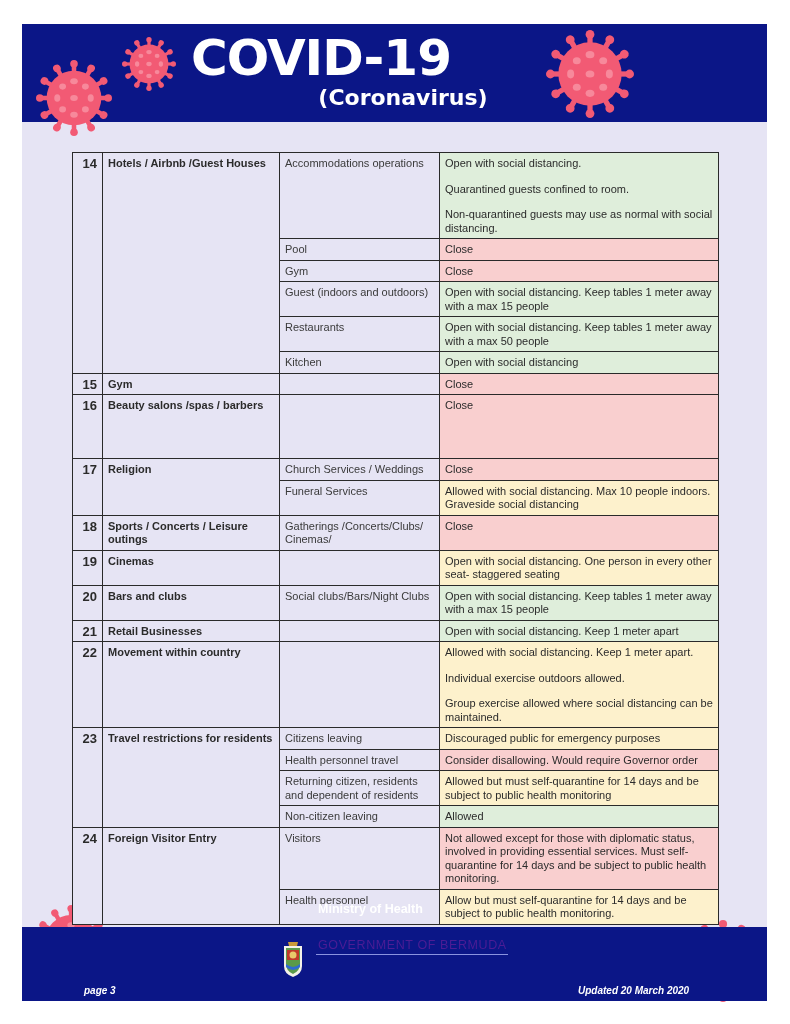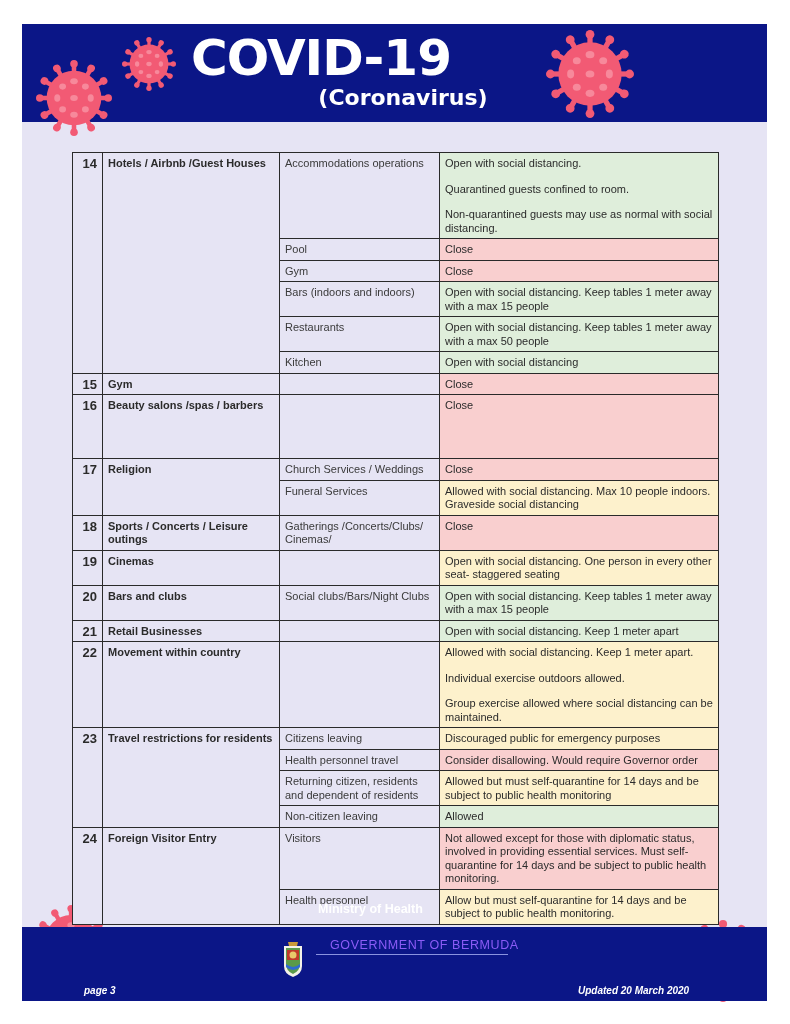--- a/index.html
+++ b/index.html
@@ -7,21 +7,21 @@
   body { position: relative; font-family: "Liberation Sans", "DejaVu Sans", sans-serif; color: #2b2b2b; }
 
   .page { position: absolute; left: 22px; top: 24px; width: 745px; height: 977px; background: #e6e4f4; }
 
   .header-band { position: absolute; left: 22px; top: 24px; width: 745px; height: 98px; background: #0b1687; }
   .title { position: absolute; left: 0; width: 642px; top: 30px; text-align: center; color: #fff; font-family: "DejaVu Sans", sans-serif; font-weight: bold; font-size: 50px; letter-spacing: -1px; line-height: 56px; }
   .subtitle { position: absolute; left: 8px; width: 790px; top: 84px; text-align: center; color: #fff; font-family: "DejaVu Sans", sans-serif; font-weight: bold; font-size: 22px; line-height: 28px; }
 
   .footer-band { position: absolute; left: 22px; top: 927px; width: 745px; height: 74px; background: #0b1687; }
   .gov-logo { position: absolute; left: 282px; top: 940px; width: 22px; height: 38px; }
-  .gov-name { position: absolute; left: 318px; top: 938px; color: #8b5cf6; font-size: 12.5px; letter-spacing: 0.6px; margin-left: 12px; }
+  .gov-name { position: absolute; left: 318px; top: 938px; color: #4c1d95; font-size: 12.5px; letter-spacing: 0.6px; }
   .gov-line { position: absolute; left: 316px; top: 954px; width: 192px; height: 1px; background: #8a93e0; }
   .ministry { position: absolute; left: 318px; top: 902px; color: #fff; font-weight: bold; font-size: 12.5px; }
   .page-num { position: absolute; left: 84px; top: 985px; color: #fff; font-weight: bold; font-style: italic; font-size: 10px; }
   .updated { position: absolute; left: 578px; top: 985px; color: #fff; font-weight: bold; font-style: italic; font-size: 10px; }
 
   .virus { position: absolute; }
 
   table.rules { position: absolute; left: 72px; top: 152px; width: 646px; border-collapse: collapse; font-size: 11px; line-height: 13.5px; table-layout: fixed; }
   table.rules td { border: 1.6px solid #2a2a2a; vertical-align: top; padding: 4px 5px 3px 5px; background: #e6e4f4; }
   td.num { font-weight: bold; font-size: 13px; text-align: right; padding-top: 3px; }
@@ -117,21 +117,21 @@
           <p>Close</p>
         </td>
       </tr>
       <tr>
         <td class="sub">Gym</td>
         <td class="rule red">
           <p>Close</p>
         </td>
       </tr>
       <tr>
-        <td class="sub">Bars (indoors and indoors)</td>
+        <td class="sub">Guest (indoors and outdoors)</td>
         <td class="rule green">
           <p>Open with social distancing. Keep tables 1 meter away with a max 15 people</p>
         </td>
       </tr>
       <tr>
         <td class="sub">Restaurants</td>
         <td class="rule green">
           <p>Open with social distancing. Keep tables 1 meter away with a max 50 people</p>
         </td>
       </tr>

